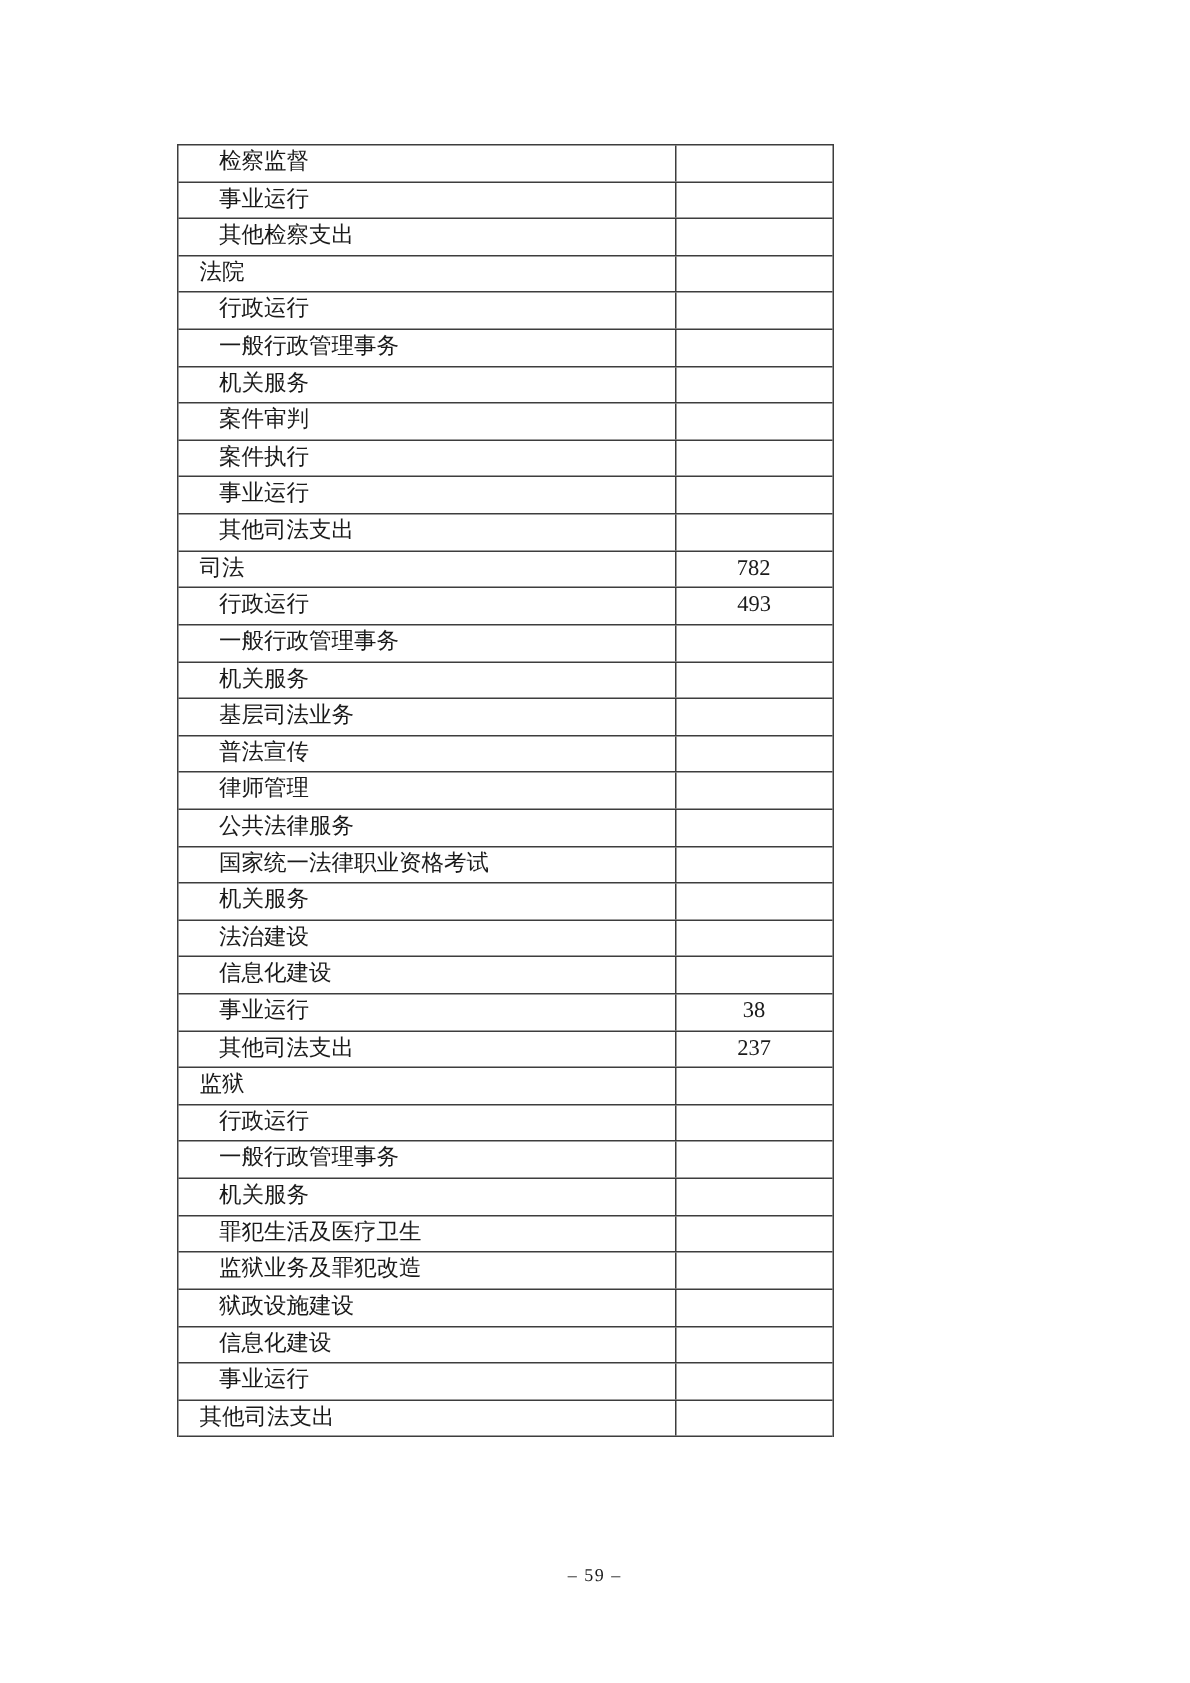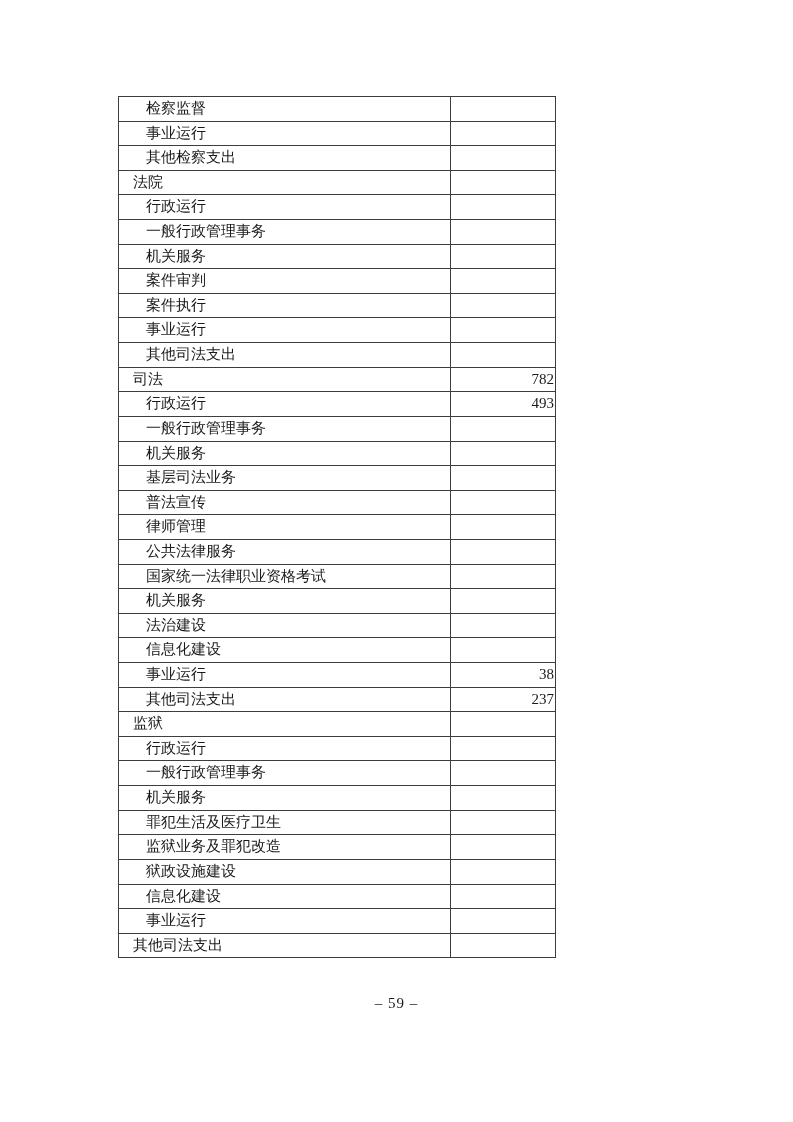--- a/index.html
+++ b/index.html
@@ -38,32 +38,32 @@
     line-height:23px;
     white-space:nowrap;
     overflow:hidden;
   }
   .t-label.indent-1{padding-left:14px;}
   .t-label.indent-2{padding-left:27px;}
   .t-value{
     width:133px;
     font-size:15px;
     line-height:23px;
-    text-align:right;
+    text-align:center;
     padding-right:1px;
     white-space:nowrap;
     overflow:hidden;
   }
   .page-footer{
     position:absolute;
     left:0;
-    top:995px;
+    top:1043px;
     width:793px;
     text-align:center;
-    font-size:15px;
+    font-size:12px;
     letter-spacing:1px;
     color:var(--text-color);
   }
 </style>
 </head>
 <body>
 
 <div class="budget-table">
   <div>
       <div class="t-row">

